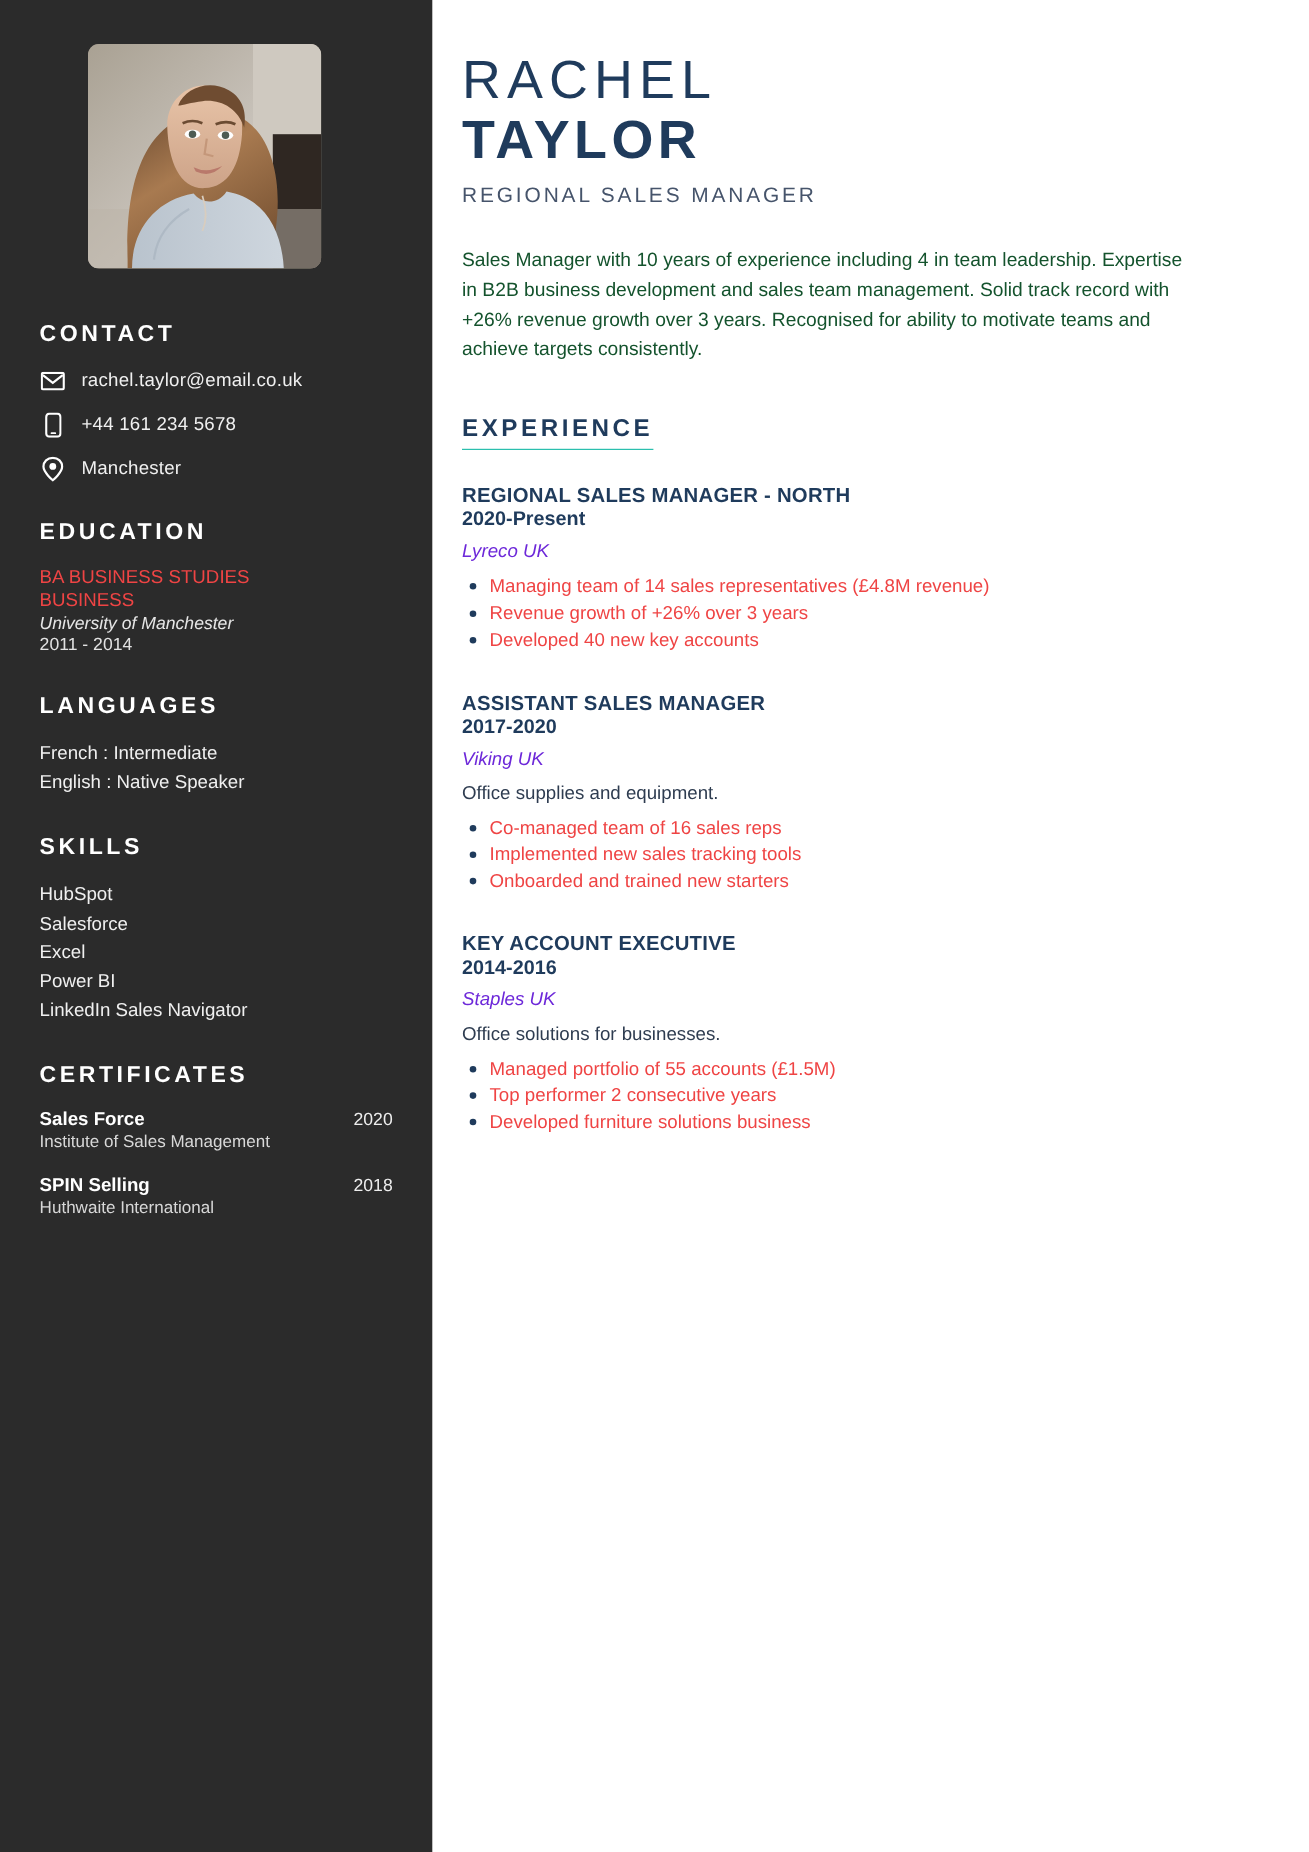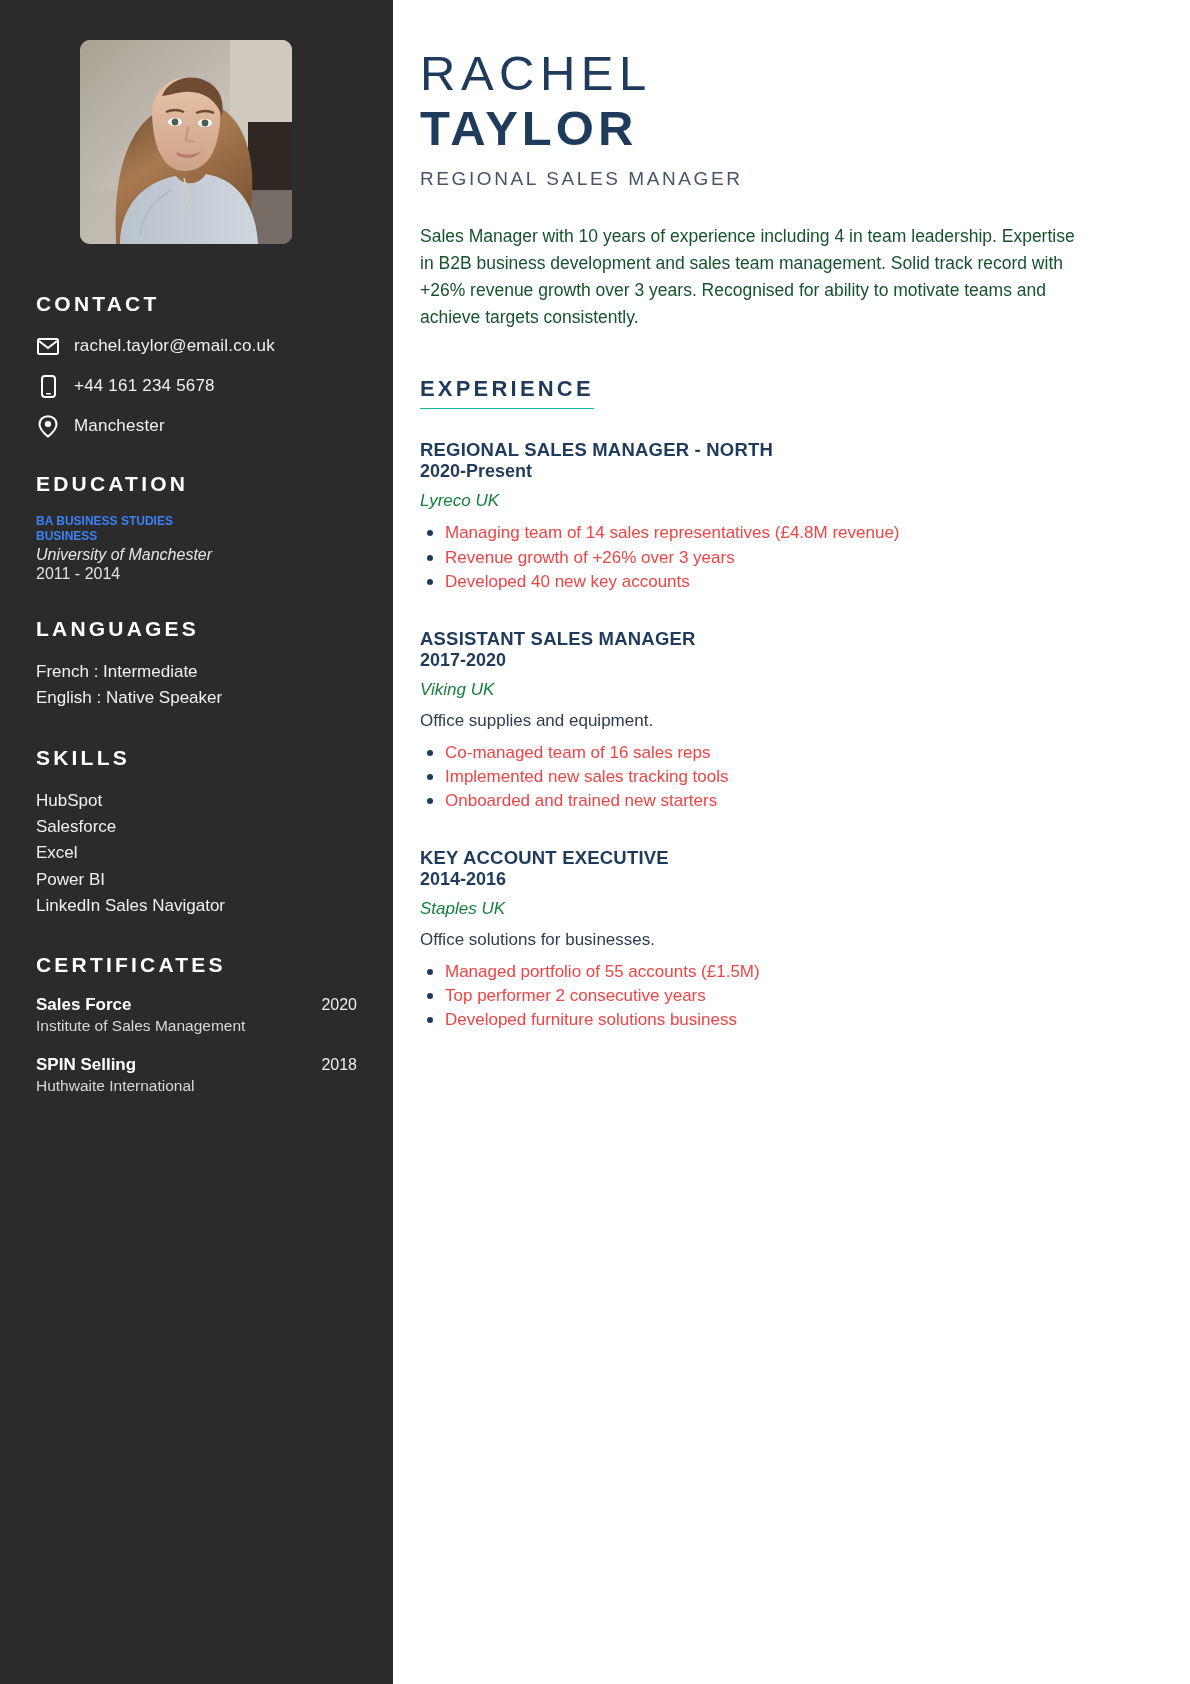--- a/index.html
+++ b/index.html
@@ -23,21 +23,21 @@
     font-size:21px; font-weight:bold; letter-spacing:3.2px;
     color:#ffffff; margin-bottom:18px;
   }
   .side-section { margin-bottom:34px; }
 
   .contact-row { display:flex; align-items:center; gap:14px; margin-bottom:16px; }
   .contact-row .ico { width:24px; height:24px; flex:0 0 24px; display:flex; align-items:center; justify-content:center; }
   .contact-row .ico svg { display:block; }
   .contact-row .txt { font-size:17px; color:#f0f0f0; letter-spacing:.2px; }
 
-  .edu-deg { font-size:12px; font-weight:bold; line-height:1.25; color:#3b82f6; }
+  .edu-deg { font-size:17px; font-weight:normal; line-height:1.25; color:#ef4444; }
   .edu-school { font-size:16px; font-style:italic; color:#e6e6e6; margin-top:2px; }
   .edu-years { font-size:16px; color:#e2e2e2; margin-top:1px; }
 
   .lang-row, .skill-row { font-size:17px; color:#f0f0f0; line-height:1.55; }
 
   .cert-item { margin-bottom:20px; }
   .cert-top { display:flex; justify-content:space-between; align-items:baseline; }
   .cert-name { font-size:17px; font-weight:bold; color:#ffffff; }
   .cert-year { font-size:16px; color:#ededed; }
   .cert-org { font-size:15.5px; color:#d8d8d8; margin-top:2px; }
@@ -65,21 +65,21 @@
     display:inline-block; font-size:22px; font-weight:bold;
     letter-spacing:3.2px; color:#1f3b5c;
     border-bottom:1px solid #14b8a6; padding-bottom:6px;
     margin-top:46px; margin-bottom:30px;
   }
 
   .exp { margin-bottom:34px; }
   .exp-head { display:flex; justify-content:space-between; align-items:baseline;flex-direction:column; }
   .exp-role { font-size:18.5px; font-weight:bold; letter-spacing:.2px; color:#1f3b5c; }
   .exp-date { font-size:18px; font-weight:bold; color:#1f3b5c; white-space:nowrap; }
-  .exp-company { font-size:17px; font-style:italic; color:#15803d; margin-top:9px; }
+  .exp-company { font-size:17px; font-style:italic; color:#6d28d9; margin-top:9px; }
   .exp-desc { font-size:17px; color:#2e3c50; margin-top:11px; }
   .exp-bullets { list-style:none; margin-top:10px; }
   .exp-bullets li { font-size:17px; color:#ef4444; line-height:1.42; padding-left:25px; position:relative; }
   .exp-bullets li::before {
     content:""; position:absolute; left:7px; top:9px;
     width:6px; height:6px; border-radius:50%; background:#1f3b5c;
   }
 </style>
 </head>
 <body>

